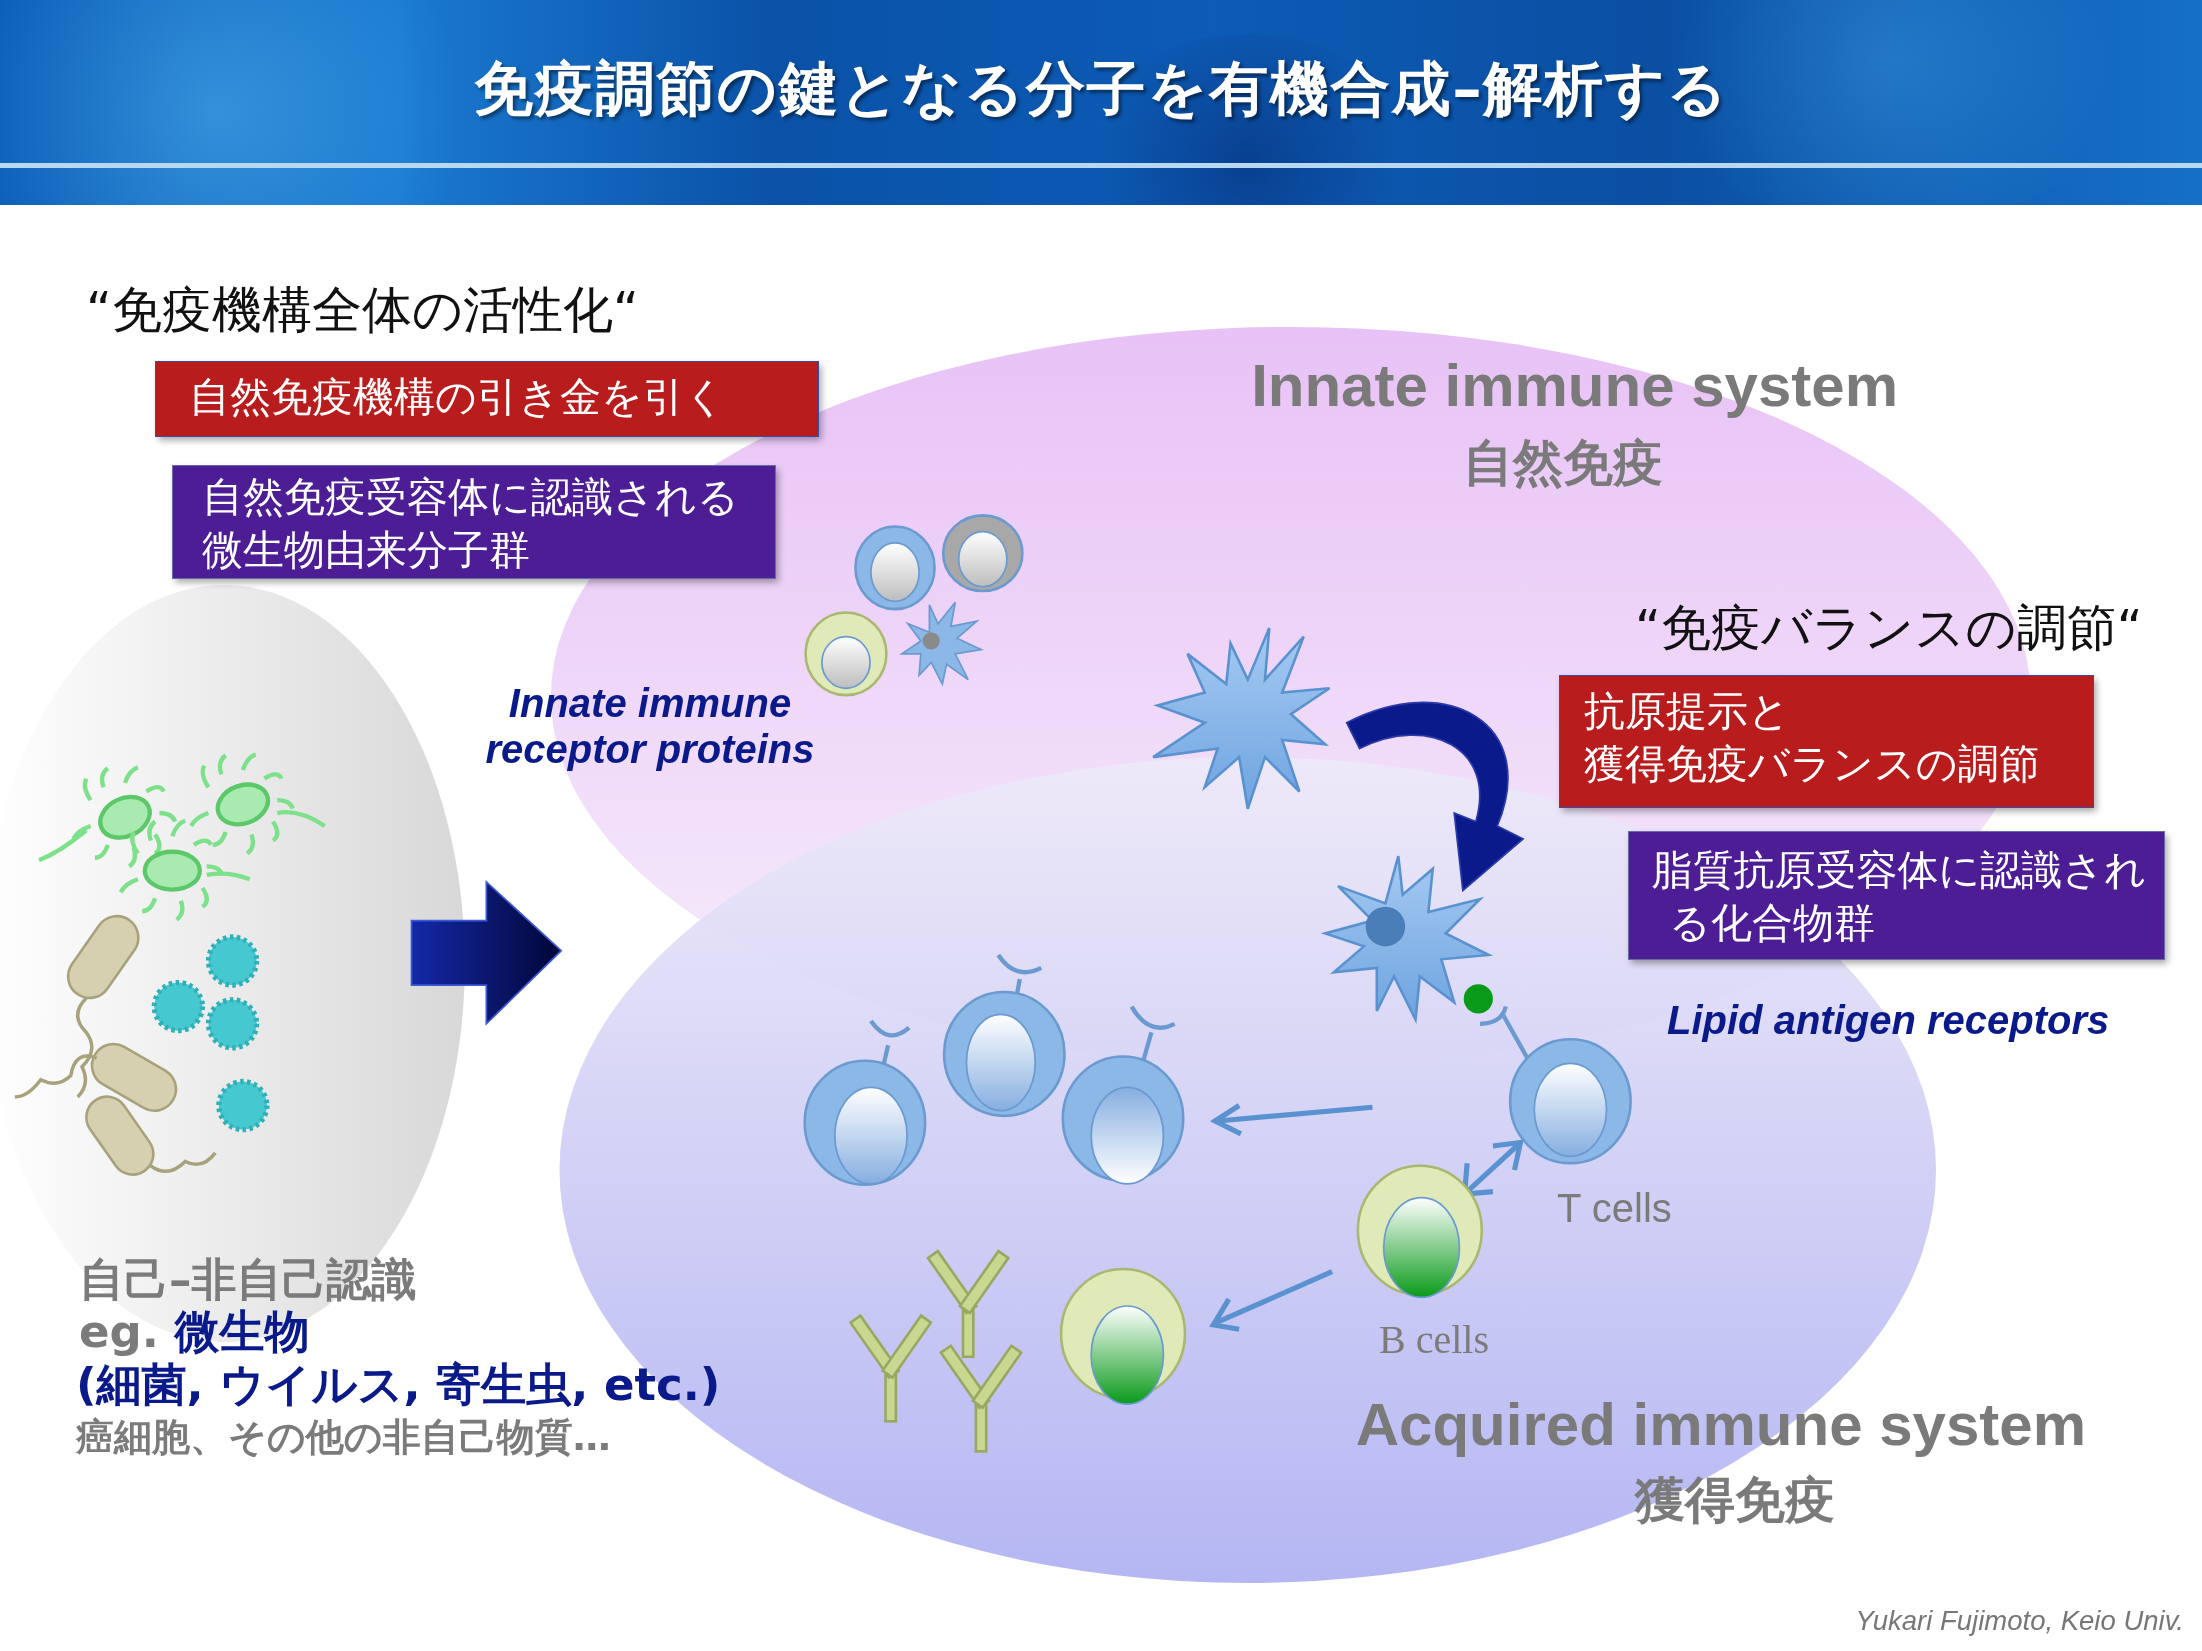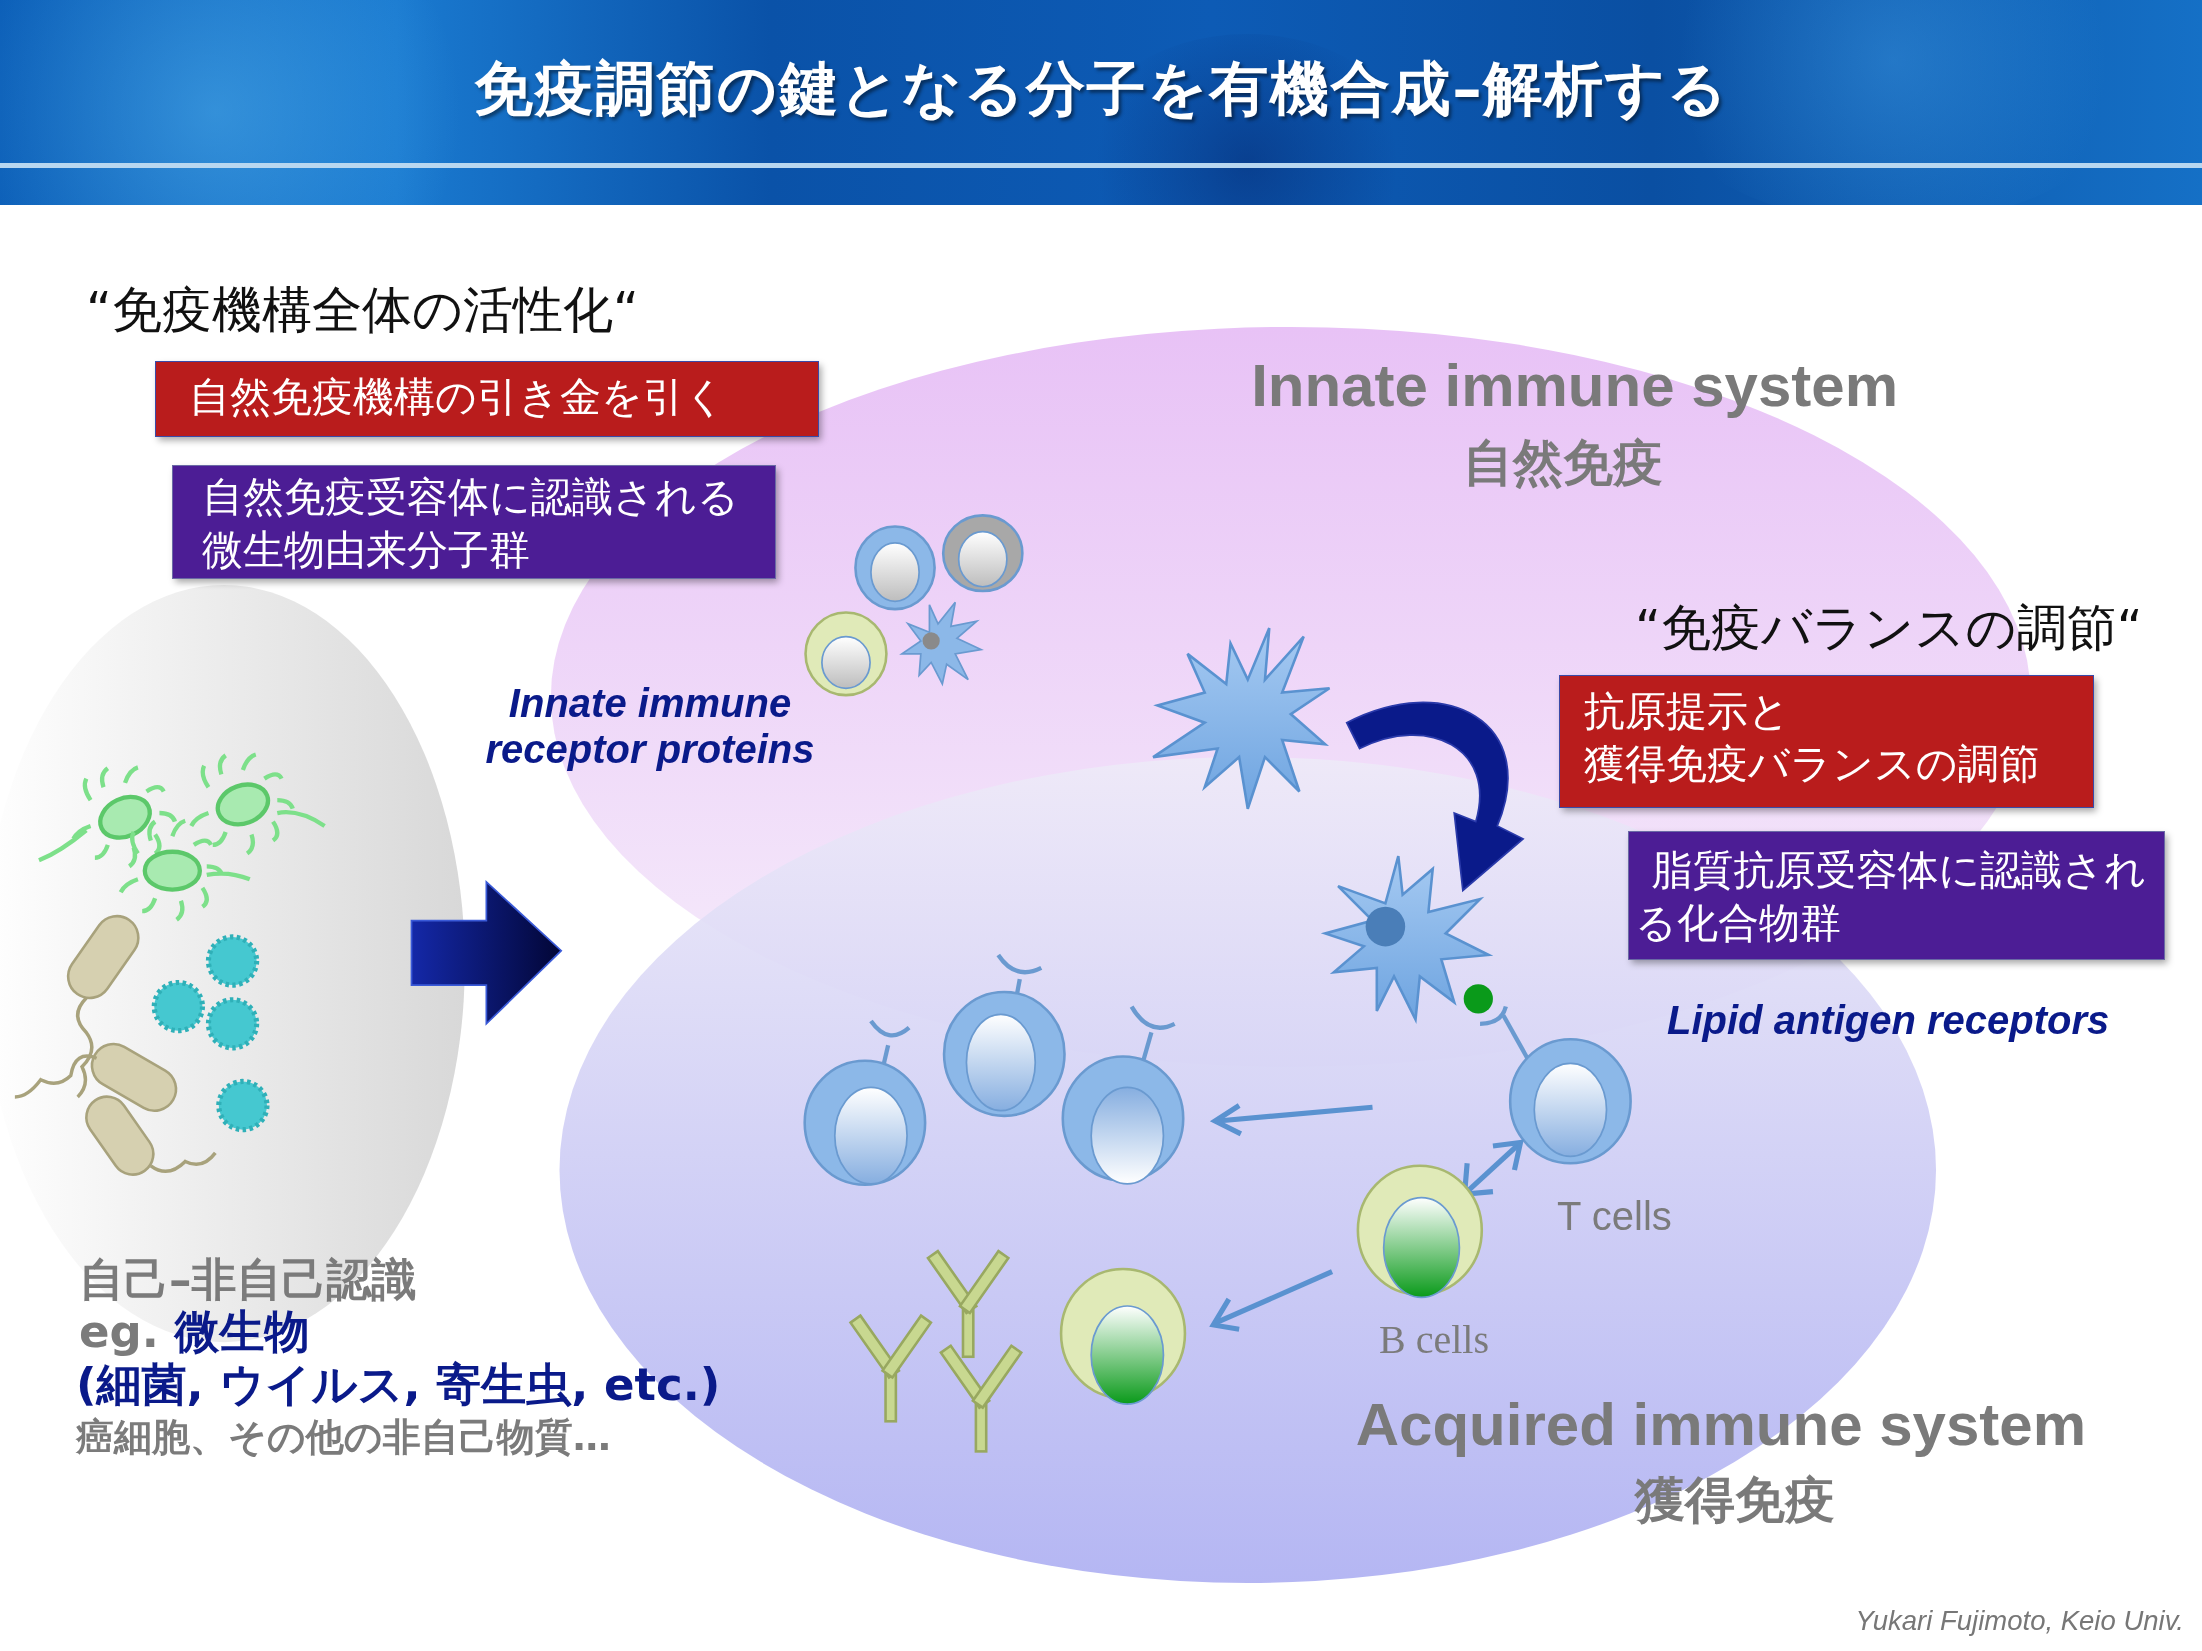--- a/index.html
+++ b/index.html
@@ -233,25 +233,25 @@
 
 <div class="abs quote-head" style="left:1635px;top:595px;">“免疫バランスの調節“</div>
 
 <div class="abs box-dark" style="left:1559px;top:675px;width:533px;height:131px;">
   <div class="box-text" style="padding:8.6px 0 0 24px;">抗原提示と</div>
   <div class="box-text" style="padding:0 0 0 24px;">獲得免疫バランスの調節</div>
 </div>
 
 <div class="abs box-slate" style="left:1628px;top:831px;width:535px;height:127px;">
   <div class="box-text" style="padding:12px 0 0 22.4px;">脂質抗原受容体に認識され</div>
-  <div class="box-text" style="padding:0 0 0 6px;">る化合物群</div>
+  <div class="box-text" style="padding:0 0 0 40px;">る化合物群</div>
 </div>
 
 <div class="abs ital-blue" style="left:1667px;top:998px;">Lipid antigen receptors</div>
 
-<div class="abs gray-label" style="left:1557px;top:1186px;margin-top:8px;">T cells</div>
+<div class="abs gray-label" style="left:1557px;top:1186px;">T cells</div>
 <div class="abs gray-label" style="left:1379px;top:1316px;font-family:Liberation Serif, serif;">B cells</div>
 
 <div class="abs sys-title" style="left:1187px;top:1390px;width:899px;">Acquired immune system</div>
 <div class="abs sys-sub" style="left:1635px;top:1467px;width:452px;">獲得免疫</div>
 
 <div class="abs credit" style="right:19px;top:1605px;">Yukari Fujimoto, Keio Univ.</div>
 
 
 </body></html>

